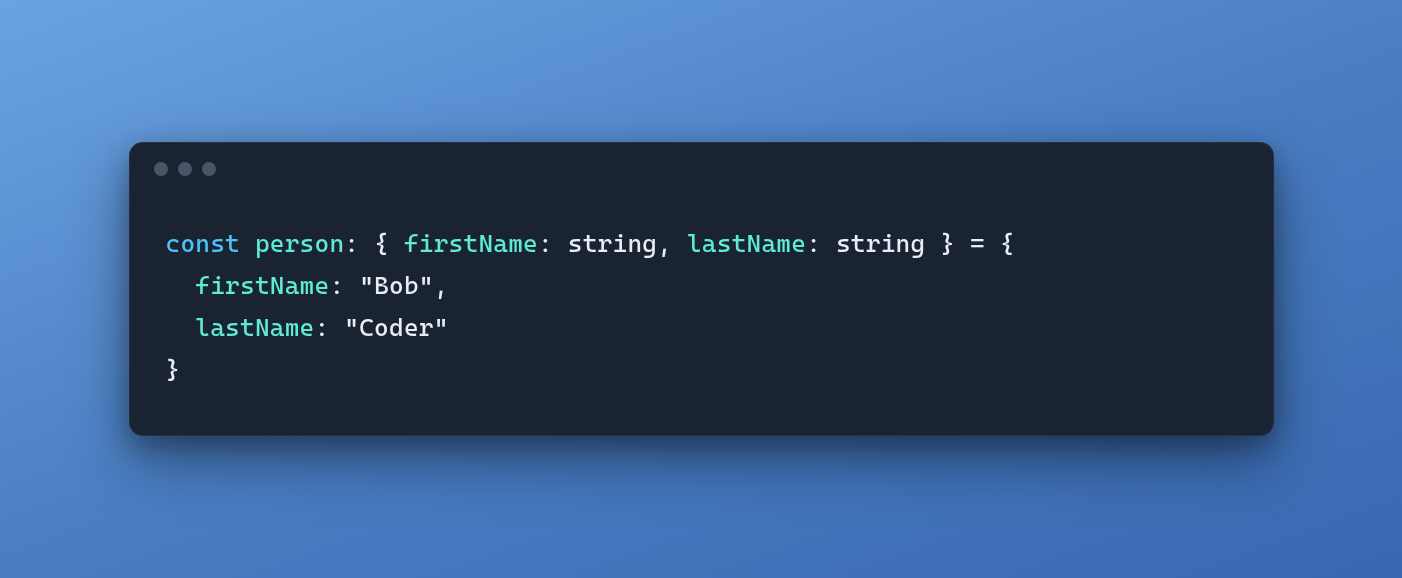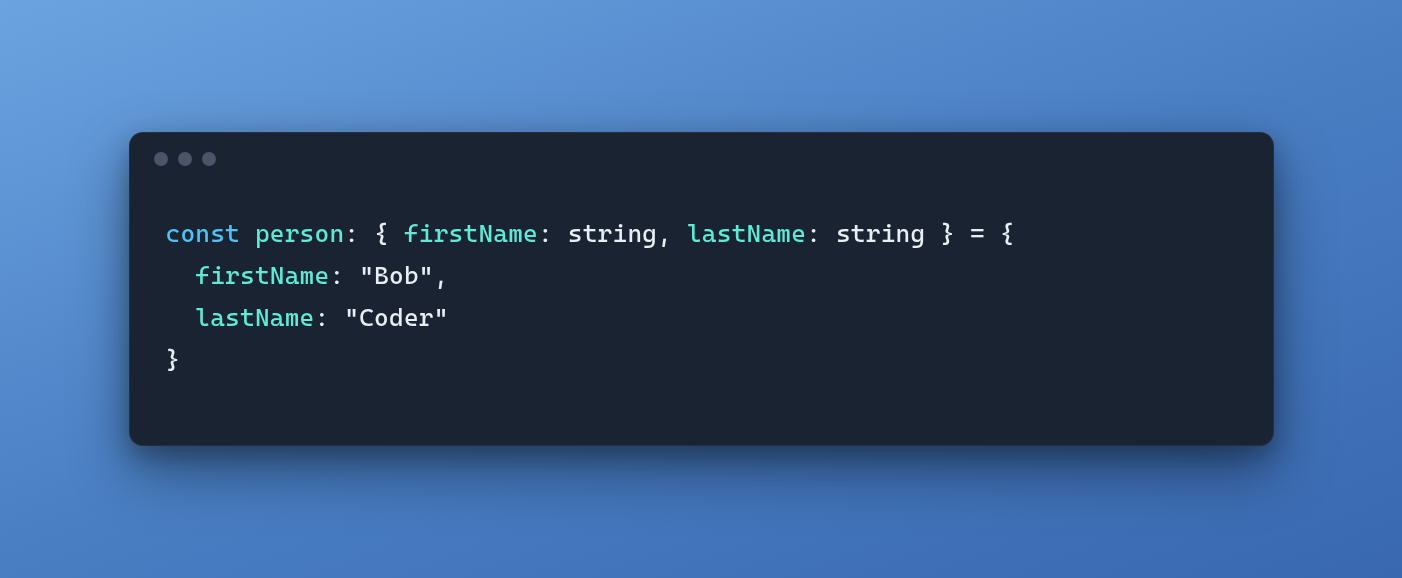--- a/index.html
+++ b/index.html
@@ -31,21 +31,21 @@
       padding-left: 24px;
       gap: 10px;
     }
     .dot {
       width: 14px;
       height: 14px;
       border-radius: 50%;
       background: #4a5568;
     }
     .code {
-      padding: 28px 36px 64px 36px;
+      padding: 28px 36px 44px 36px;
       font-size: 25px;
       line-height: 1.68;
       font-weight: 500;
       letter-spacing: 0.01em;
       white-space: pre;
     }
     .tok-keyword { color: #4fc3f7; }
     .tok-ident   { color: #5eead4; }
     .tok-punct   { color: #e8eef5; }
     .tok-type    { color: #e8eef5; }

